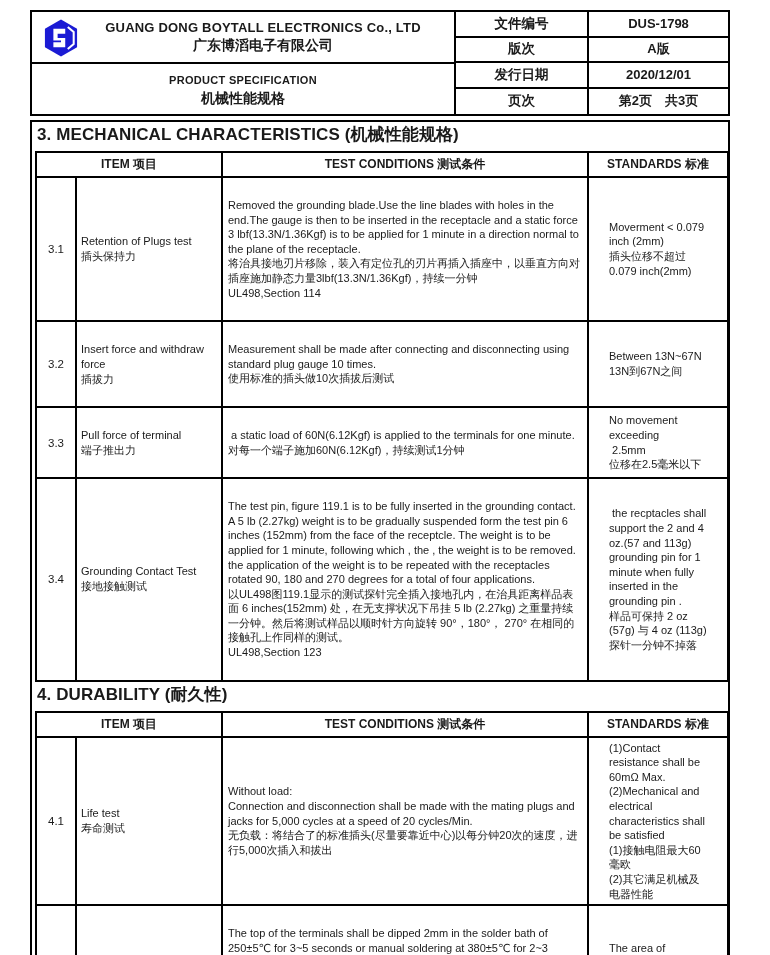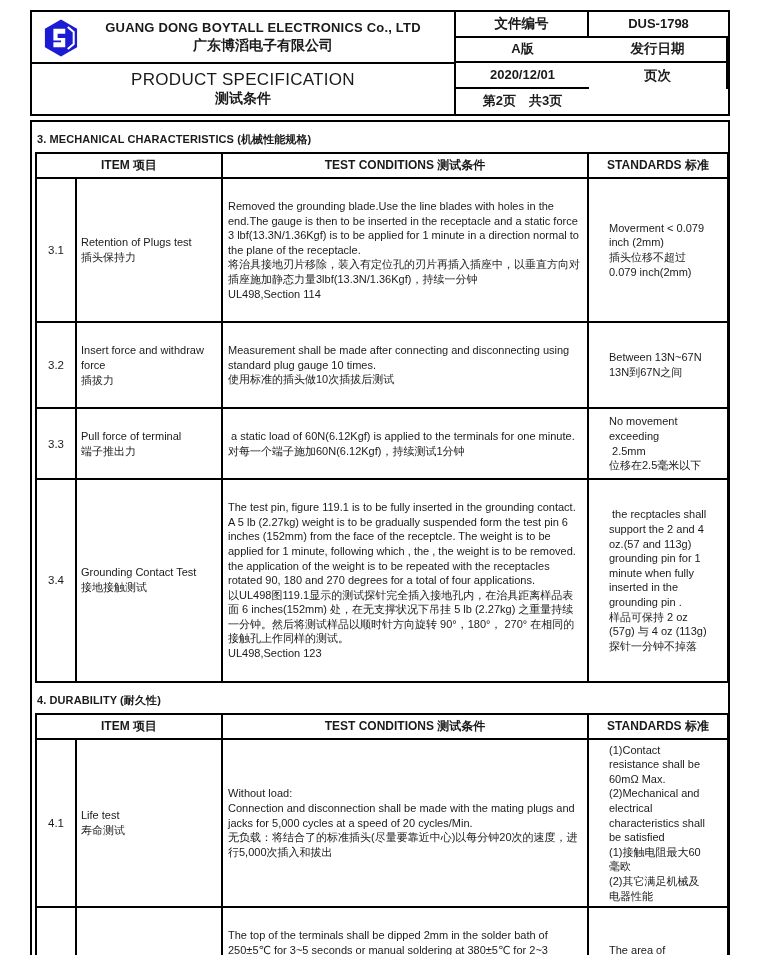--- a/index.html
+++ b/index.html
@@ -12,30 +12,30 @@
 
   
   .hdr{border:2px solid #000;display:flex;height:106px;box-sizing:border-box;}
   .hdr-left{flex:0 0 424px;border-right:2px solid #000;display:flex;flex-direction:column;box-sizing:border-box;}
   .hdr-company{flex:1;border-bottom:2px solid #000;display:flex;align-items:center;position:relative;box-sizing:border-box;}
   .logo{position:absolute;left:7px;top:5px;}
   .company-text{width:100%;text-align:center;padding-left:40px;box-sizing:border-box;}
   .company-en{font-weight:bold;font-size:13px;line-height:17px;letter-spacing:.2px;}
   .company-cn{font-weight:bold;font-size:14px;line-height:19px;}
   .hdr-spec{flex:1;display:flex;flex-direction:column;justify-content:center;text-align:center;}
-  .spec-en{font-weight:normal;font-size:17px;line-height:18px;letter-spacing:.3px;}
+  .spec-en{font-weight:bold;font-size:11px;line-height:18px;letter-spacing:.3px;}
   .spec-cn{font-weight:bold;font-size:14px;line-height:19px;}
   .hdr-right{flex:1;display:grid;grid-template-columns:133px 1fr;grid-auto-rows:1fr;text-align:right;}
   .info-cell{display:flex;align-items:center;justify-content:center;font-weight:bold;font-size:13px;box-sizing:border-box;border-bottom:2px solid #000;}
   .info-cell.lbl{border-right:2px solid #000;font-size:13.5px;}
   .info-cell.last{border-bottom:none;}
 
   
   .bodybox{border:2px solid #000;margin-top:4px;padding:0 3px 4px 3px;box-sizing:border-box;}
-  .section-title{font-weight:bold;font-size:11px;padding:10px 2px 5px 2px;letter-spacing:.1px;}
+  .section-title{font-weight:bold;font-size:17px;padding:1px 2px 5px 2px;letter-spacing:.1px;}
 
   table.spec{border-collapse:collapse;width:100%;table-layout:fixed;}
   table.spec td,table.spec th{border:2px solid #000;box-sizing:border-box;vertical-align:middle;}
   th.colhead{font-weight:bold;font-size:12px;height:25px;padding:2px;text-align:center;}
   col.c-num{width:40px;}
   col.c-name{width:146px;}
   col.c-cond{width:366px;}
   col.c-std{width:140px;}
   td.num{text-align:center;font-size:11.5px;}
   td.name{font-size:11px;line-height:15px;white-space:pre-line;padding:2px 4px;}
@@ -58,26 +58,27 @@
             <path d="M17 12 L31 12 L31 18 L22 18 L22 23 L31 23 L31 34 L17 34 L17 28 L26 28 L26 26 L17 26 Z" fill="#ffffff"></path>
             <path d="M34 10 L41 16 L41 30 L34 36" stroke="#ffffff" stroke-width="2.4" fill="none"></path>
           </svg>
           <div class="company-text">
             <div class="company-en">GUANG DONG BOYTALL ELECTRONICS Co., LTD</div>
             <div class="company-cn">广东博滔电子有限公司</div>
           </div>
         </div>
         <div class="hdr-spec">
           <div class="spec-en">PRODUCT SPECIFICATION</div>
-          <div class="spec-cn">测试条件</div>
+          <div class="spec-cn">机械性能规格</div>
         </div>
       </div>
       <div class="hdr-right">
         <div class="info-cell lbl">文件编号</div>
         <div class="info-cell">DUS-1798</div>
+        <div class="info-cell lbl">版次</div>
         <div class="info-cell">A版</div>
         <div class="info-cell lbl">发行日期</div>
         <div class="info-cell">2020/12/01</div>
         <div class="info-cell lbl last">页次</div>
         <div class="info-cell last">第2页　共3页</div>
       </div>
     </div>
 
     <div class="bodybox">
 

